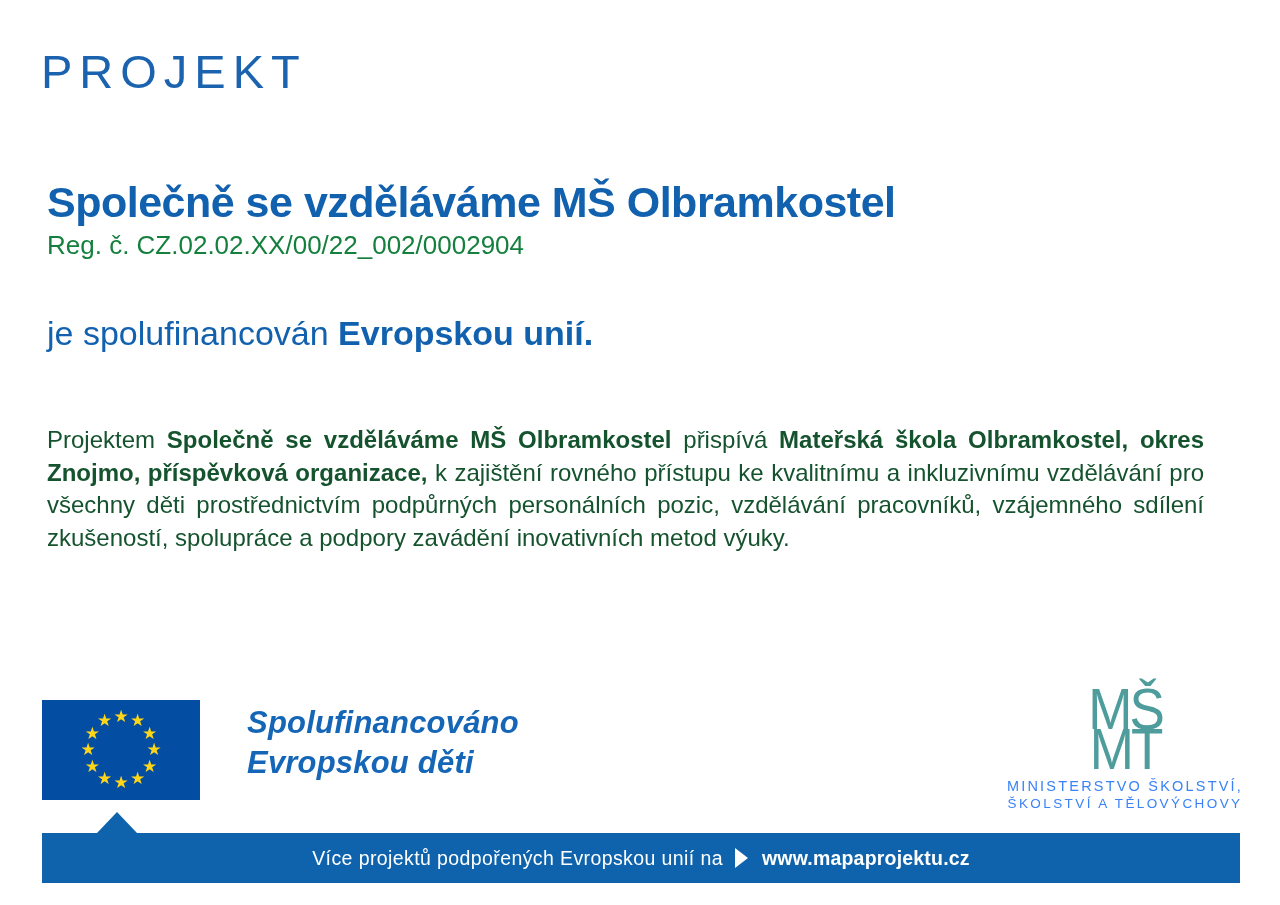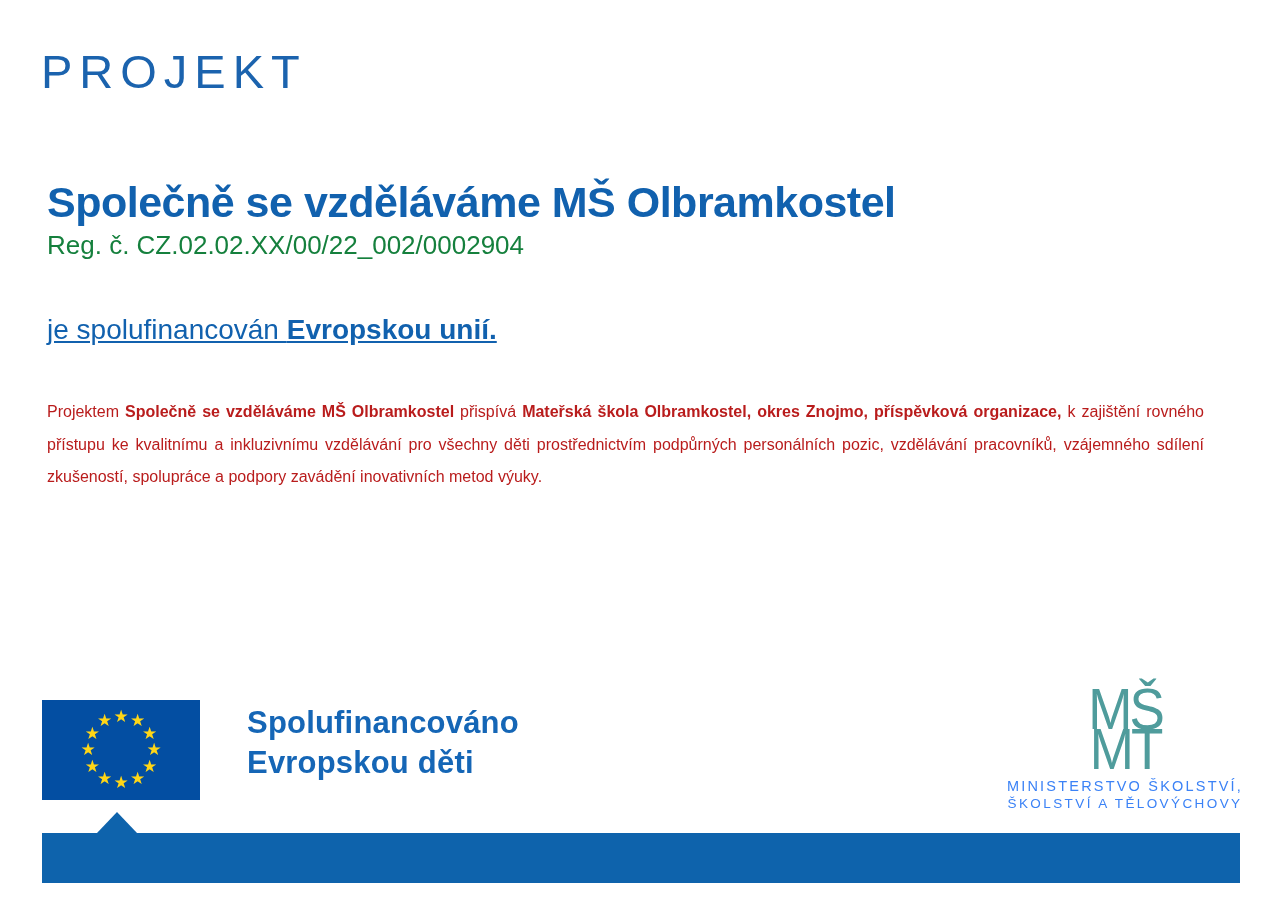--- a/index.html
+++ b/index.html
@@ -39,35 +39,34 @@
     left: 47px;
     top: 230px;
     font-size: 26px;
     font-weight: 400;
     color: #15803d;
   }
   .cofinance-line {
     position: absolute;
     left: 47px;
     top: 314px;
-    font-size: 28px;
+    font-size: 34px;
     color: #1161ae;
-    text-decoration: underline;
   }
   .cofinance-line .bold { font-weight: 700; }
 
   
   .body-paragraph {
     position: absolute;
     left: 47px;
-    top: 396px;
+    top: 424px;
     width: 1157px;
-    font-size: 16px;
+    font-size: 24px;
     line-height: 32.7px;
-    color: #b91c1c;
+    color: #14532d;
     text-align: justify;
   }
   .body-paragraph .bold { font-weight: 700; }
 
   
   .eu-block {
     position: absolute;
     left: 42px;
     top: 700px;
     display: flex;
@@ -87,20 +86,21 @@
     color: #ffd617;
   }
   .eu-text {
     margin-left: 47px;
     margin-top: 3px;
     font-size: 31px;
     line-height: 40px;
     font-weight: 700;
     letter-spacing: 0.2px;
     color: #1566b6;
+    font-style: italic;
   }
 
   
   .msmt-block {
     position: absolute;
     left: 995px;
     top: 692px;
     width: 260px;
     text-align: center;
   }
@@ -209,15 +209,20 @@
       <div>MT</div>
     </div>
     <div class="msmt-caption">
       <div class="cap1">MINISTERSTVO ŠKOLSTVÍ,</div>
       <div class="cap2">ŠKOLSTVÍ A TĚLOVÝCHOVY</div>
     </div>
   </div>
 
   <div class="footer-bar">
     <div class="footer-pointer"></div>
+    <div class="footer-text">
+      <span>Více projektů podpořených Evropskou unií na</span>
+      <span class="footer-arrow"></span>
+      <span class="footer-url">www.mapaprojektu.cz</span>
+    </div>
   </div>
 
 </div>
 
 </body></html>

